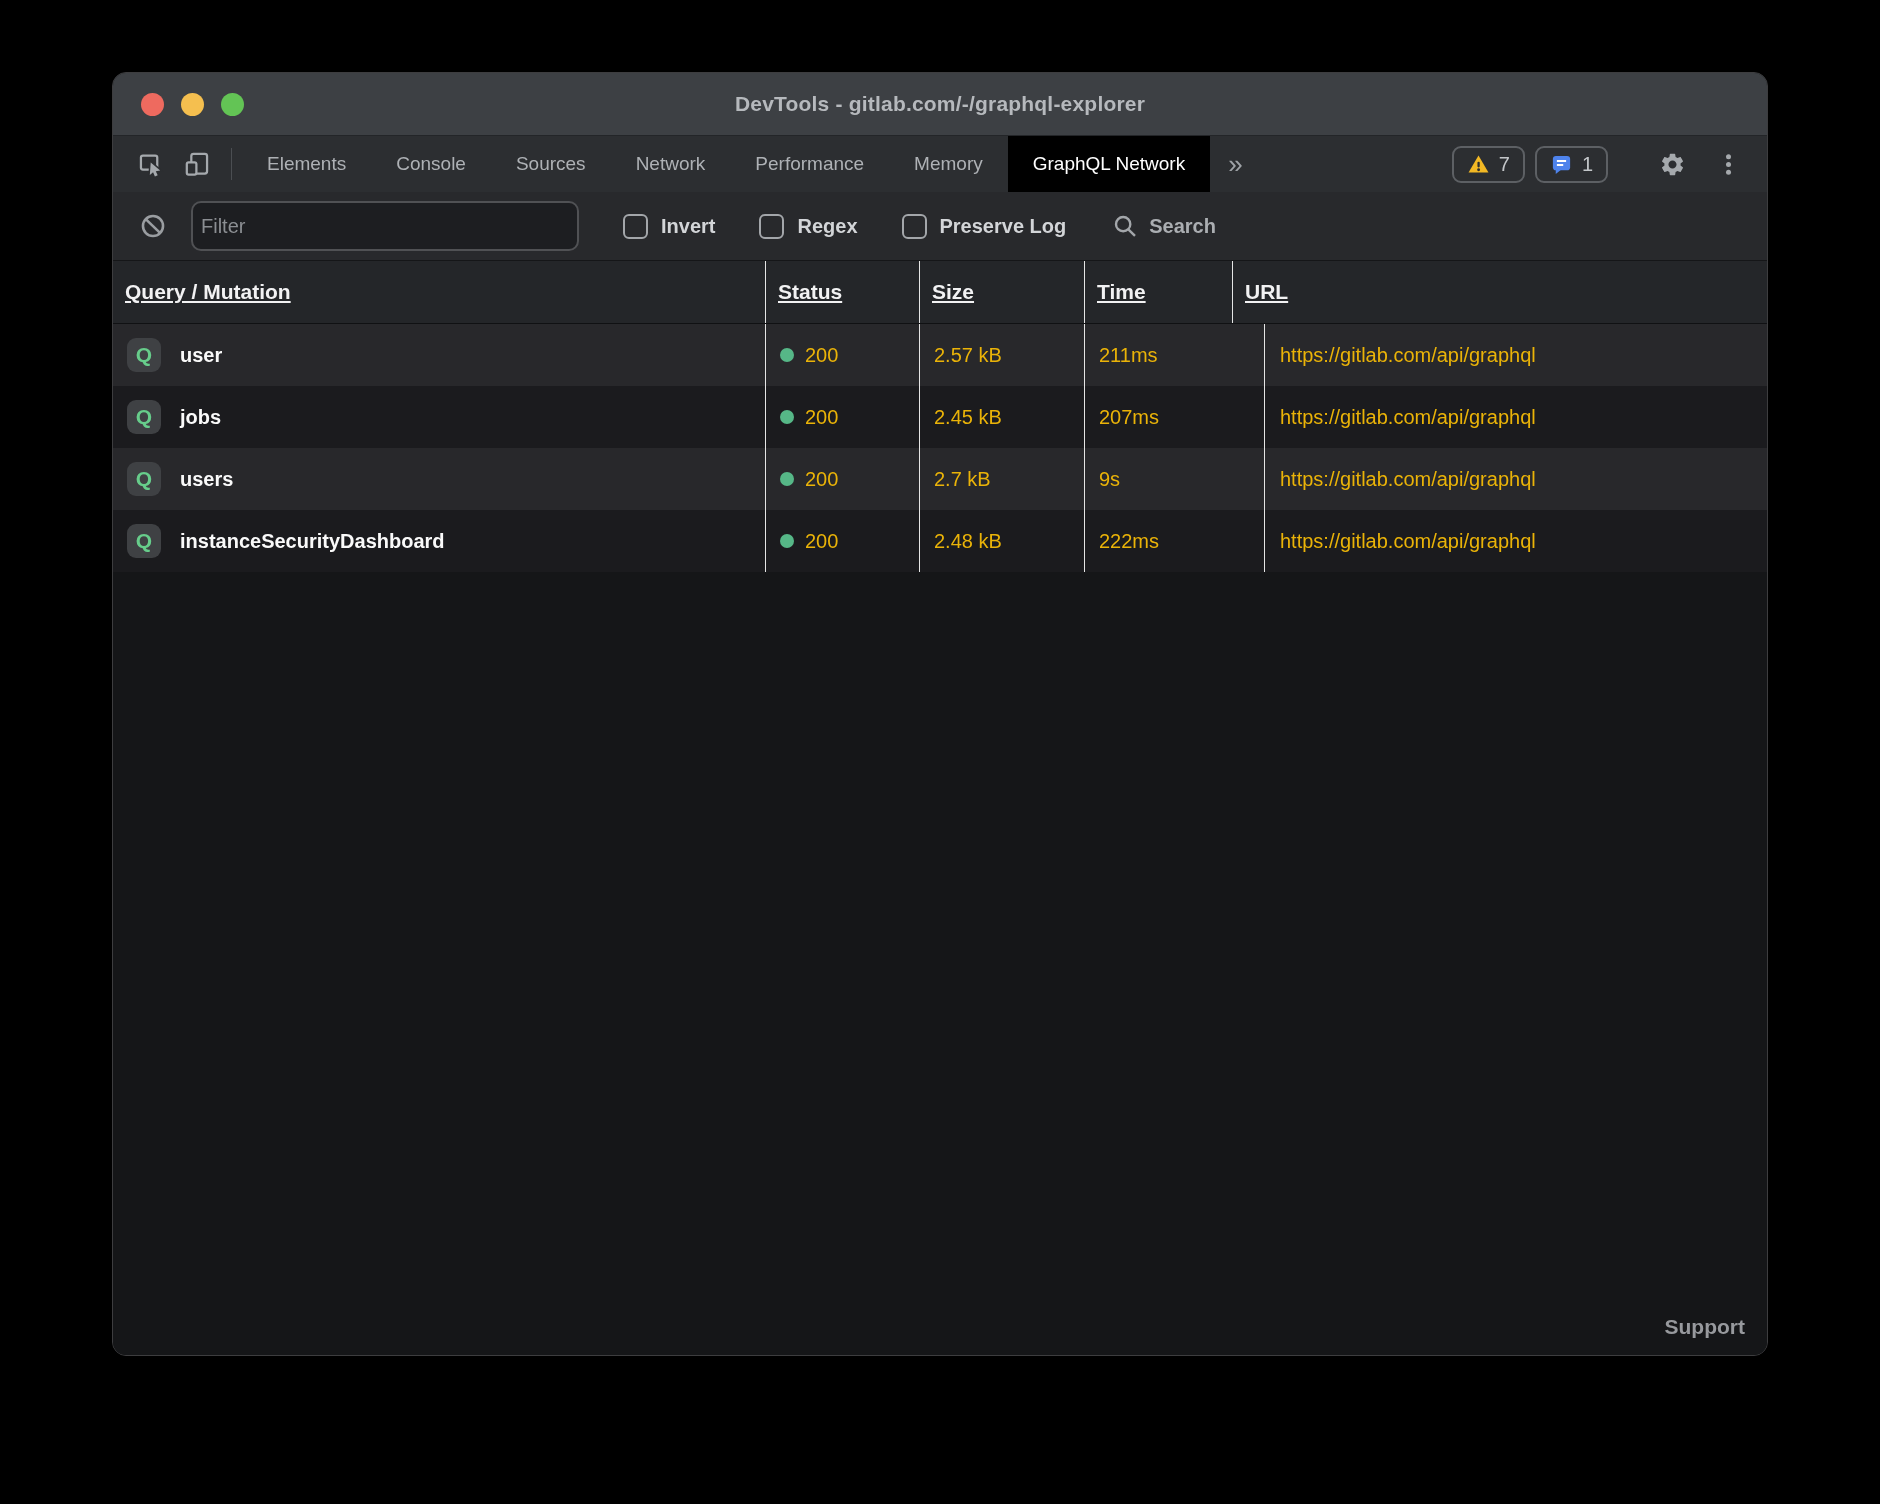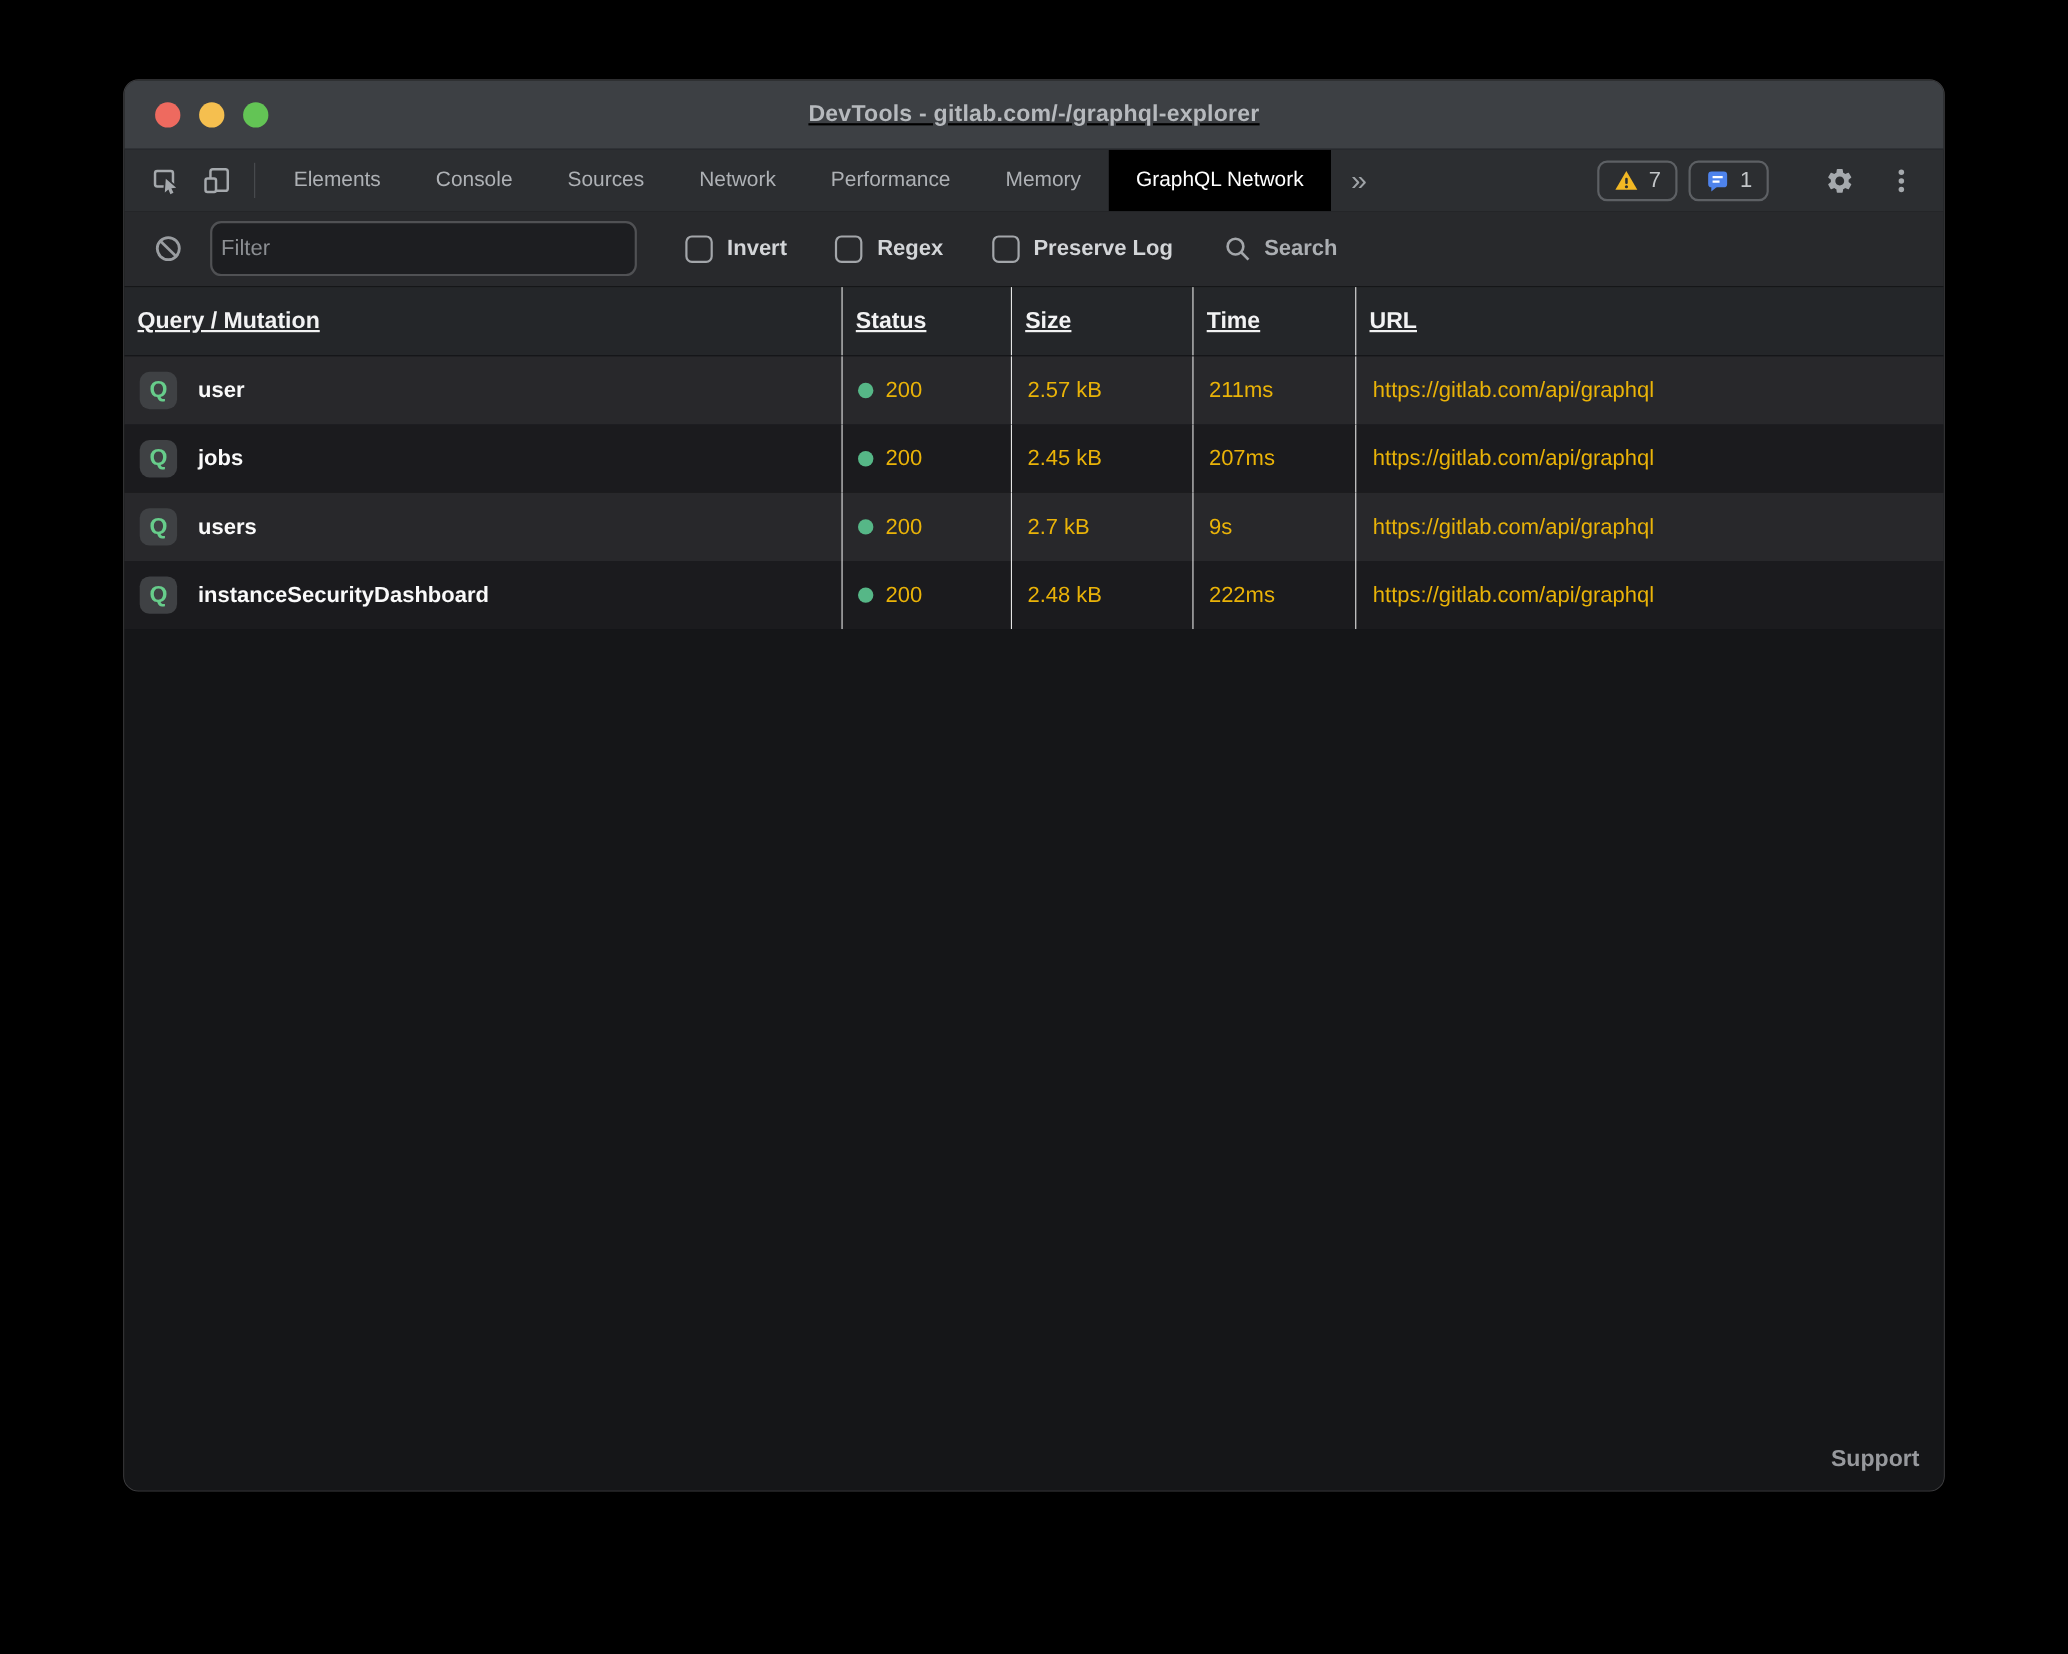--- a/index.html
+++ b/index.html
@@ -12,21 +12,20 @@
     position:absolute;left:112px;top:72px;width:1654px;height:1282px;
     background:#161719;border:1px solid #3d3d3f;border-radius:14px;
     overflow:hidden;display:flex;flex-direction:column;
     box-shadow:0 24px 60px rgba(0,0,0,.6);
   }
   
   .titlebar{
     height:62px;flex:0 0 62px;background:#3d4044;position:relative;
     display:flex;align-items:center;justify-content:center;
     border-bottom:1px solid #232528;
-    text-decoration:underline;
   }
   .traffic{position:absolute;left:28px;top:0;height:100%;display:flex;align-items:center;gap:17px;}
   .dot{width:23px;height:23px;border-radius:50%;display:inline-block;}
   .dot.red{background:#ee6a5f;}
   .dot.yellow{background:#f5bf4f;}
   .dot.green{background:#63c455;}
   .title{font-size:21px;font-weight:bold;color:#b6b9bd;letter-spacing:.2px;}
   
   .tabbar{
     height:56px;flex:0 0 56px;background:#2c2e31;display:flex;align-items:stretch;
@@ -75,21 +74,21 @@
   .grid.row.even{background:#1b1b1e;}
   .qbadge{
     width:34px;height:34px;border-radius:9px;background:#3f4144;flex:0 0 34px;
     display:flex;align-items:center;justify-content:center;
     font-size:21px;font-weight:bold;color:#67cd8b;
   }
   .qname{margin-left:19px;font-size:20px;font-weight:bold;color:#fafafa;}
   .statusdot{width:14px;height:14px;border-radius:50%;background:#56b787;flex:0 0 14px;}
   .val{font-size:20px;color:#eab308;}
   .statusval{margin-left:11px;}
-  .urlcell{padding-left:15px;}
+  .urlcell{padding-left:15px;margin-left:32px;}
   
   .body-rest{
     flex:1;background:#151618;display:flex;align-items:flex-end;justify-content:flex-end;
   }
   .support{font-size:21px;font-weight:bold;color:#97999d;padding:0 22px 16px 0;}
   svg{display:block;}
 </style>
 </head>
 <body>
 

